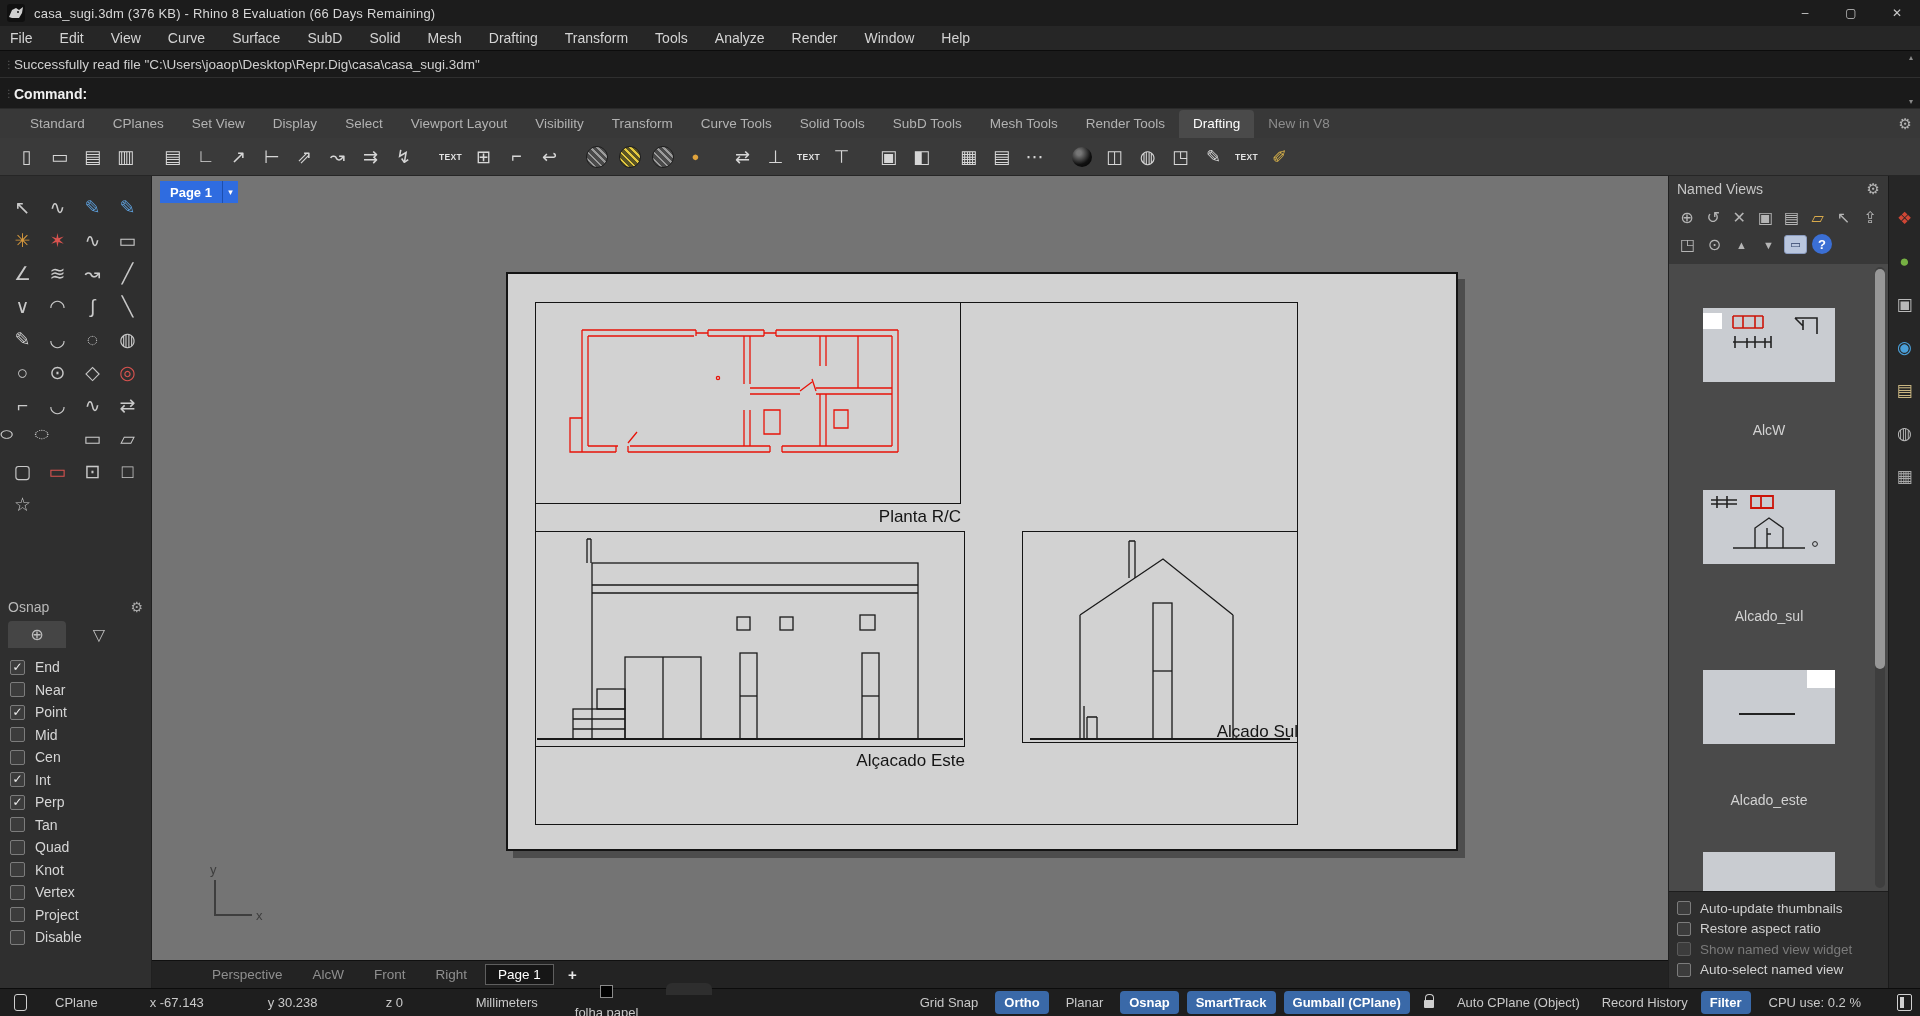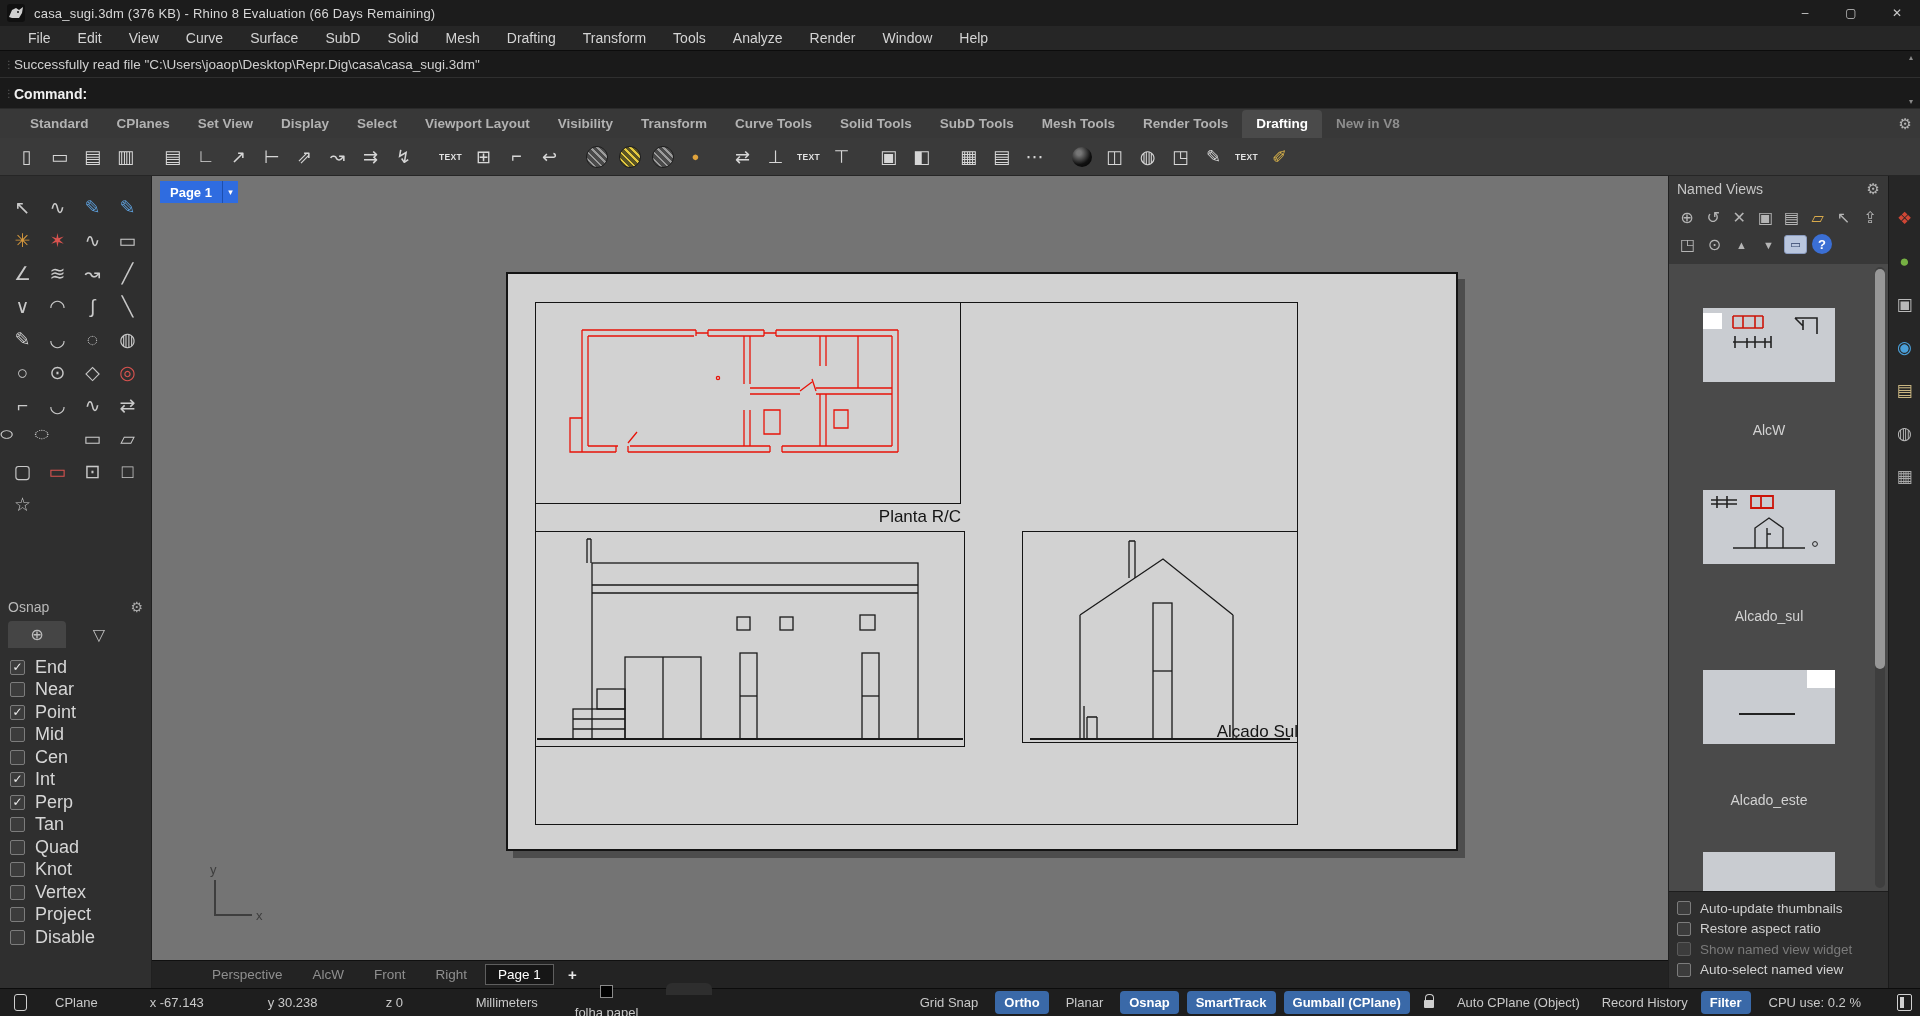--- a/index.html
+++ b/index.html
@@ -8,34 +8,34 @@
   #app { position:relative; width:1920px; height:1016px; display:flex; flex-direction:column; }
 
   
   .titlebar { height:26px; background:#1c1c1c; display:flex; align-items:center; padding-left:6px; color:#d8d8d8; font-size:13px; flex:0 0 auto; }
   .appicon { width:20px; height:20px; margin-right:8px; display:flex; align-items:center; justify-content:center; }
   .title-text { letter-spacing:.2px; }
   .win-controls { margin-left:auto; display:flex; height:26px; }
   .win-btn { width:46px; height:26px; display:flex; align-items:center; justify-content:center; color:#c9c9c9; font-size:12px; }
 
   
-  .menubar { height:24px; background:#262626; display:flex; align-items:center; padding-left:28px; gap:27px; flex:0 0 auto; }
+  .menubar { height:24px; background:#262626; display:flex; align-items:center; padding-left:10px; gap:27px; flex:0 0 auto; }
   .menu-item { color:#d4d4d4; font-size:14px; cursor:default; }
 
   
   .cmdarea { height:58px; background:#1a1a1a; border-top:1px solid #0c0c0c; position:relative; flex:0 0 auto; }
   .cmd-row { height:26px; display:flex; align-items:center; padding-left:4px; }
   .cmd-row.prompt { height:32px; border-top:1px solid #2f2f2f; }
   .grip { color:#5a5a5a; font-size:10px; width:10px; text-align:center; letter-spacing:0; }
   .cmd-history-text { color:#d0d0d0; font-size:13.5px; }
   .cmd-prompt-text { color:#f0f0f0; font-size:14px; font-weight:bold; }
   .cmd-scroll { position:absolute; right:2px; top:2px; bottom:2px; width:14px; display:flex; flex-direction:column; justify-content:space-between; align-items:center; color:#8a8a8a; font-size:8px; }
 
   
-  .tabrow { height:30px; background:#383838; display:flex; align-items:flex-end; padding-left:16px; flex:0 0 auto; border-top:1px solid #2a2a2a;font-weight:bold; }
+  .tabrow { height:30px; background:#383838; display:flex; align-items:flex-end; padding-left:16px; flex:0 0 auto; border-top:1px solid #2a2a2a; }
   .ttab { color:#b2b2b2; font-size:13.5px; padding:6px 14px 7px; border-radius:4px 4px 0 0; cursor:default; white-space:nowrap; }
   .ttab.active { background:#4a4a4a; color:#ffffff; }
   .ttab.muted { color:#8d8d8d; }
   .tabrow .gear { margin-left:auto; margin-right:8px; color:#b5b5b5; font-size:15px; align-self:center; }
 
   
   .iconrow { height:38px; background:#3a3a3a; border-bottom:1px solid #262626; display:flex; align-items:center; padding-left:10px; flex:0 0 auto; }
   .ticon { width:33px; height:30px; display:flex; align-items:center; justify-content:center; color:#d6d6d6; font-size:18px; border-radius:3px; }
   .ticon.gap { margin-left:14px; }
   .ticon.tmini { font-size:8.5px; font-weight:bold; letter-spacing:.3px; color:#e2e2e2; }
@@ -57,21 +57,21 @@
   .osnap { position:absolute; top:419px; left:0; right:0; }
   .osnap-header { display:flex; align-items:center; padding:4px 8px 2px; color:#b9b9b9; font-size:14px; }
   .osnap-header .gear { margin-left:auto; font-size:14px; color:#a8a8a8; }
   .osnap-tabs { display:flex; padding:4px 8px 6px; gap:4px; }
   .osnap-tab { width:58px; height:27px; display:flex; align-items:center; justify-content:center; color:#bdbdbd; font-size:16px; border-radius:4px 4px 0 0; }
   .osnap-tab.active { background:#454545; }
   .osnap-list { padding:2px 0 0 10px; }
   .osnap-row { display:flex; align-items:center; height:22.5px; gap:10px; }
   .cb { width:15px; height:15px; background:#3c3c3c; border:1px solid #7c7c7c; border-radius:2px; display:flex; align-items:center; justify-content:center; color:#efefef; font-size:12px; }
   .cb.checked::after { content:"✓"; margin-top:-1px; }
-  .osnap-label { color:#d6d6d6; font-size:18px; }
+  .osnap-label { color:#d6d6d6; font-size:14px; }
 
   
   .vp-col { flex:1 1 auto; display:flex; flex-direction:column; min-width:0; }
   .viewport { position:relative; flex:1 1 auto; background:#747474; overflow:hidden; }
   .vp-label { position:absolute; left:8px; top:5px; display:flex; height:22px; z-index:5; }
   .vp-title { background:#2f6ce0; color:#fff; font-size:13px; font-weight:bold; padding:3px 10px 3px 10px; display:flex; align-items:center; }
   .vp-dd { background:#2f6ce0; border-left:1px solid #1d4fae; color:#fff; width:16px; display:flex; align-items:center; justify-content:center; font-size:9px; }
 
   
   .paper { position:absolute; left:354px; top:96px; width:952px; height:579px; background:#d2d2d2; border:2px solid #141414; box-shadow:7px 7px 0 rgba(30,30,30,.45); }
@@ -432,20 +432,21 @@
           <svg class="sheet-svg" style="left:514px;top:257px;" width="276" height="212" viewBox="0 0 276 212">
             <path class="k2" d="M8,208 H268"></path>
             <path class="k" d="M58,84 V208 M211,84 V208 M58,84 L141,28 L211,84"></path>
             <path class="k" d="M107,10 V47 M113,10 V47 M107,10 H113"></path>
             <rect class="k" x="131" y="72" width="19" height="136"></rect>
               <path class="k" d="M131,140 H150"></path>
             <path class="k" d="M65,186 V208 M75,186 V208 M65,186 H75 M62,175 V208"></path>
           </svg>
 
           <span class="sheet-label" style="left:27px;top:233px;width:426px;">Planta R/C</span>
+          <span class="sheet-label" style="left:27px;top:477px;width:430px;">Alçacado Este</span>
           <span class="sheet-label" style="left:514px;top:448px;width:276px;">Alçado Sul</span>
         </div>
 
         <div class="axis">
           <span class="ax-v"></span>
           <span class="ax-h"></span>
           <span class="ax-y">y</span>
           <span class="ax-x">x</span>
         </div>
       </div>

